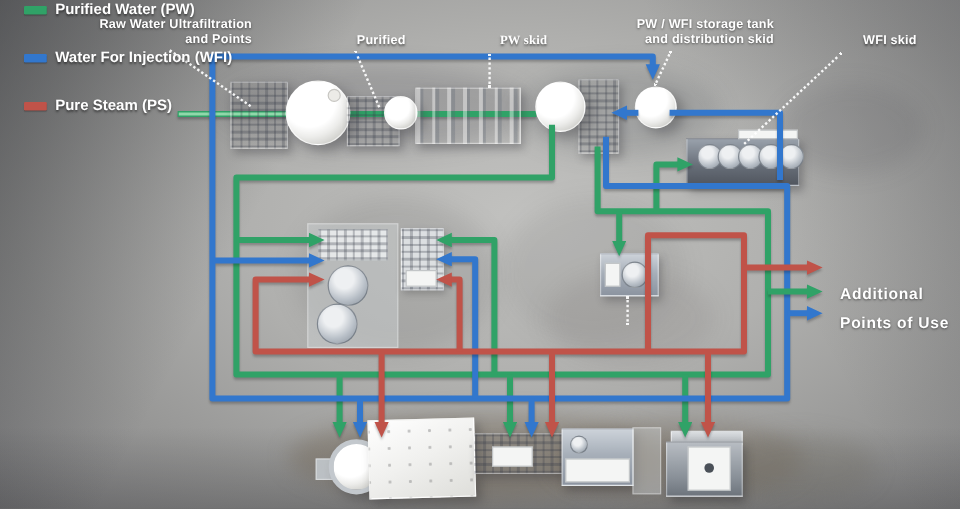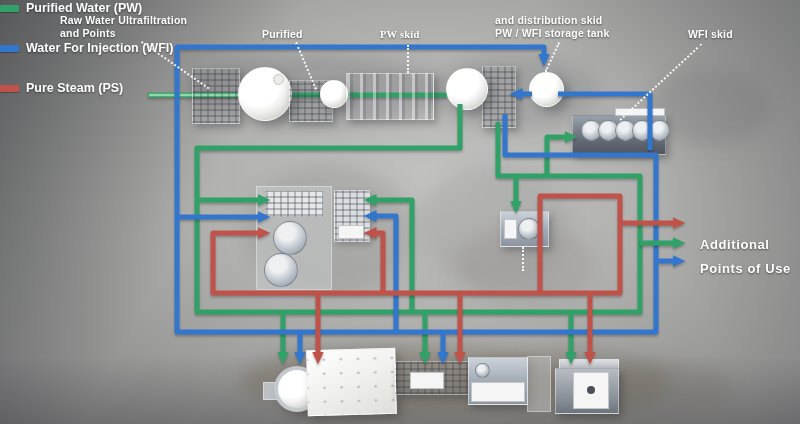--- a/index.html
+++ b/index.html
@@ -35,28 +35,28 @@
         background:radial-gradient(circle at 40% 33%, #eef0f2 28%, #b8bfc7 62%, #848d97 100%);}
   .stripes{background-image:repeating-linear-gradient(90deg, rgba(255,255,255,.40) 0 3px,
         rgba(86,96,110,.28) 3px 6px, rgba(255,255,255,0) 6px 13px);}
   .speckles{background-image:
         repeating-linear-gradient(0deg, rgba(55,60,72,.30) 0 2px, transparent 2px 6px),
         repeating-linear-gradient(90deg, rgba(55,60,72,.28) 0 2px, transparent 2px 7px);}
   .whitebit{position:absolute;background:#f4f5f4;border:1px solid rgba(120,125,132,.4);}
 
   
   .eq-label{position:absolute;color:var(--label-text);font-weight:bold;font-size:10.5px;
-    line-height:13px;text-align:left;text-shadow:0 1px 2px rgba(0,0,0,.5);letter-spacing:.2px;}
+    line-height:13px;text-align:right;text-shadow:0 1px 2px rgba(0,0,0,.5);letter-spacing:.2px;}
   .leader{position:absolute;height:0;border-top:2px dotted rgba(255,255,255,.92);transform-origin:0 0;}
   #lbl-psg{font-size:11.5px;letter-spacing:.8px;color:rgba(250,250,250,.82);}
   #lbl-pou{text-align:left;font-size:13px;line-height:19px;letter-spacing:.6px;}
 
   
   #legend{position:absolute;left:0;top:146;width:230px;}
-  .lg-row{position:absolute;left:0;height:16px;display:flex;align-items:center;}
+  .lg-row{position:absolute;left:0;height:16px;display:flex;align-items:center;padding-left:20px;}
   .lg-sw{width:19px;height:7px;border-radius:1px;box-shadow:0 1px 1px rgba(0,0,0,.3);}
   .lg-tx{margin-left:7px;color:var(--label-text);font-weight:bold;font-size:12.5px;
          text-shadow:0 1px 2px rgba(0,0,0,.5);white-space:nowrap;}
   .sw-pw{background:var(--pw);} .sw-wfi{background:var(--wfi);} .sw-ps{background:var(--ps);}
 </style>
 </head>
 <body>
 
 <div id="stage">
 
@@ -192,22 +192,22 @@
   <div class="leader" style="left:702px;top:45px;width:111px;transform:rotate(137deg);"></div>
   <div class="leader" style="left:524px;top:247px;width:24px;transform:rotate(90deg);"></div>
 
   <div class="eq-label" id="lbl-raw" style="left:60px;top:14px;width:150px;">
     <span style="display:block;">Raw Water Ultrafiltration</span>
     <span style="display:block;">and Points</span>
   </div>
   <div class="eq-label" style="left:262px;top:28px;width:76px;">Purified</div>
   <div class="eq-label" style="left:380px;top:28px;width:76px;font-family:Liberation Serif, serif;">PW skid</div>
   <div class="eq-label" style="left:495px;top:14px;width:150px;">
+    <span style="display:block;">PW / WFI storage tank</span>
     <span style="display:block;">and distribution skid</span>
-    <span style="display:block;">PW / WFI storage tank</span>
   </div>
   <div class="eq-label" style="left:688px;top:28px;width:76px;">WFI skid</div>
   <div class="eq-label" id="lbl-pou" style="left:700px;top:235px;width:110px;">
     <span style="display:block;">Additional</span>
     <span style="display:block;margin-top:5px;">Points of Use</span>
   </div>
 
   <div id="legend">
     <div class="lg-row" style="top:0px;">
       <span class="lg-sw sw-pw"></span>

